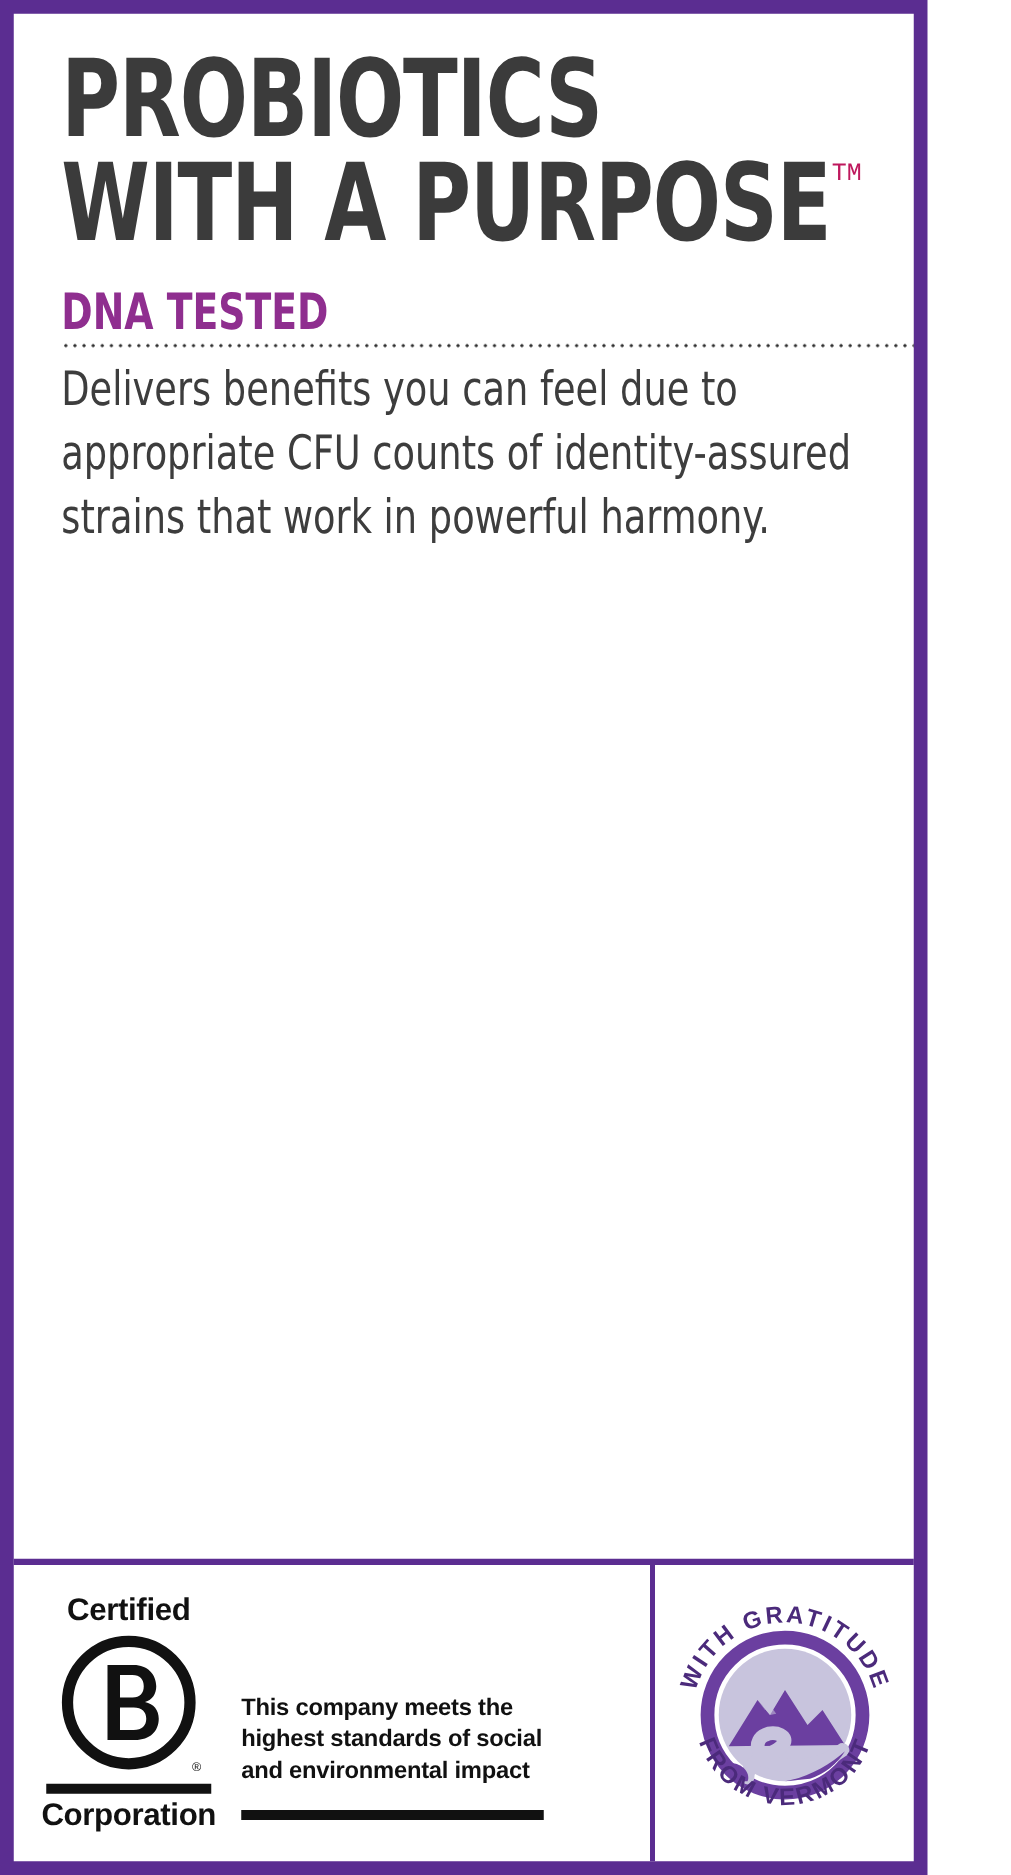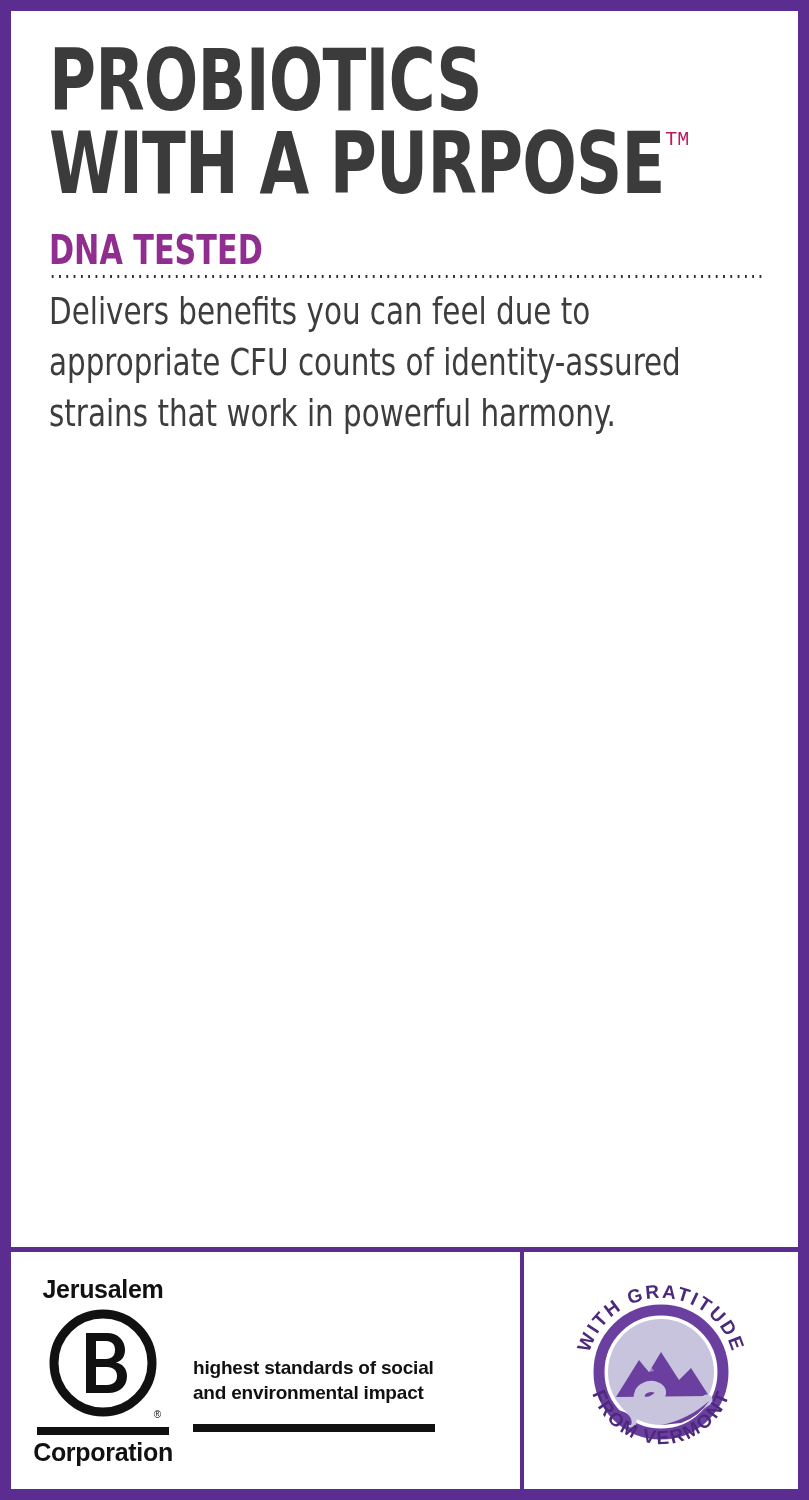--- a/index.html
+++ b/index.html
@@ -11,21 +11,21 @@
   }
 
   body {
     font-family: "Liberation Sans", sans-serif;
     -webkit-font-smoothing: antialiased;
   }
 
   
   .label {
     position: relative;
-    width: 809px;
+    width: 742px;
     height: 1500px;
     background: #ffffff;
     border: 11px solid #5b2d91;
     display: flex;
     flex-direction: column;
   }
 
   
   .panel {
     flex: 0 0 auto;
@@ -222,37 +222,38 @@
     </div>
 
   </div>
 
   <div class="logo-strip">
 
     <div class="logo-cell bcorp">
       <div class="bcorp-mark">
 
         <div class="bcorp-left">
-          <div class="bcorp-word">Jerusalem</div>
+          <div class="bcorp-word">Certified</div>
 
           <div class="bcorp-circle-wrap">
             <svg width="110" height="110" viewBox="0 0 110 110">
               <circle cx="55" cy="55" r="49" fill="none" stroke="#111111" stroke-width="9"></circle>
               <path d="M38 25 L38 85 L60 85 C72 85 79 78 79 68 C79 61 75 56 68 54.5 C74 53 77 48 77 42 C77 32.5 70 25 59 25 Z
                        M48 33 L58 33 C64 33 67 36.5 67 42 C67 47.5 64 51 58 51 L48 51 Z
                        M48 59 L59 59 C65.5 59 69 62.5 69 68 C69 73.5 65.5 77 59 77 L48 77 Z" fill="#111111"></path>
             </svg>
             <span class="bcorp-reg">®</span>
           </div>
 
           <div class="bcorp-bar"></div>
           <div class="bcorp-word">Corporation</div>
         </div>
 
         <div class="bcorp-right">
+          <div class="bcorp-tagline">This company meets the</div>
           <div class="bcorp-tagline">highest standards of social</div>
           <div class="bcorp-tagline">and environmental impact</div>
           <div class="bcorp-bar2"></div>
         </div>
 
       </div>
     </div>
 
     <div class="logo-cell vermont">
       <svg class="vermont-seal" width="200" height="200" viewBox="0 0 200 200">

